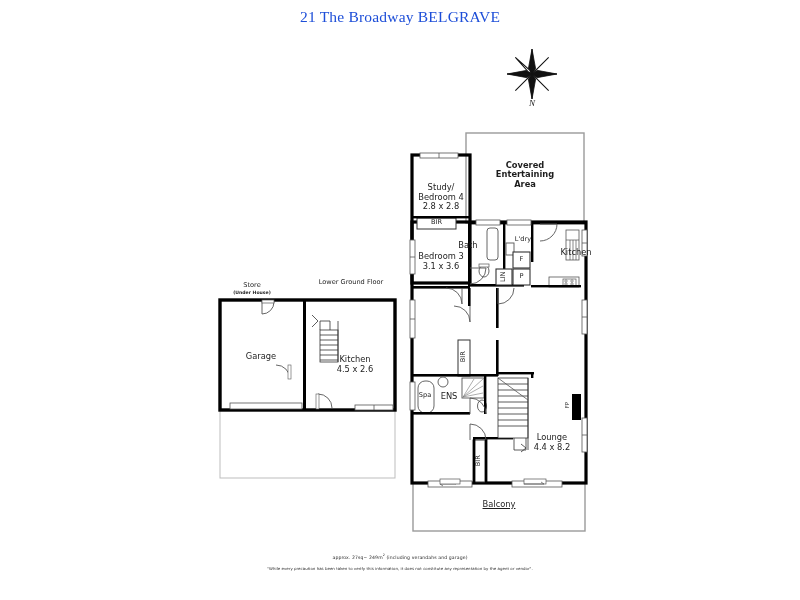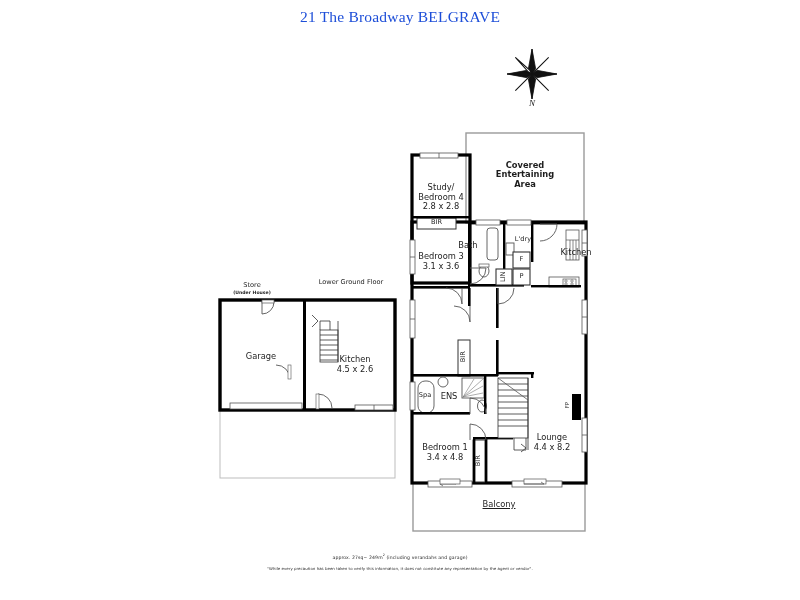--- a/index.html
+++ b/index.html
@@ -257,23 +257,20 @@
     <span>Kitchen</span><span class="d">4.5 x 2.6</span>
   </div>
 
   <div class="lbl rm" style="left:413px;top:174px;width:56px;">
     <span>Study/
 Bedroom 4</span><span class="d">2.8 x 2.8</span>
   </div>
   <div class="lbl rm" style="left:413px;top:243px;width:56px;text-align:center;">
     <span>Bedroom 3</span><span class="d">3.1 x 3.6</span>
   </div>
-  <div class="lbl rm" style="left:417px;top:434px;width:56px;">
-    <span>Bedroom 1</span><span class="d">3.4 x 4.8</span>
-  </div>
   <div class="lbl rm" style="left:522px;top:424px;width:60px;">
     <span>Lounge</span><span class="d">4.4 x 8.2</span>
   </div>
   <div class="lbl rm" style="left:551px;top:248px;width:50px;">Kitchen</div>
   <div class="lbl rm" style="left:451px;top:241px;width:34px;">Bath</div>
   <div class="lbl rm" style="left:432px;top:392px;width:34px;">ENS</div>
   <div class="lbl sm" style="left:414px;top:392px;width:22px;">Spa</div>
   <div class="lbl sm" style="left:507px;top:236px;width:32px;">L'dry</div>
   <div class="lbl rm" style="left:470px;top:500px;width:58px;text-decoration:underline;">Balcony</div>
   <div class="lbl rm" style="left:495px;top:161px;width:60px;font-weight:bold;">Covered

